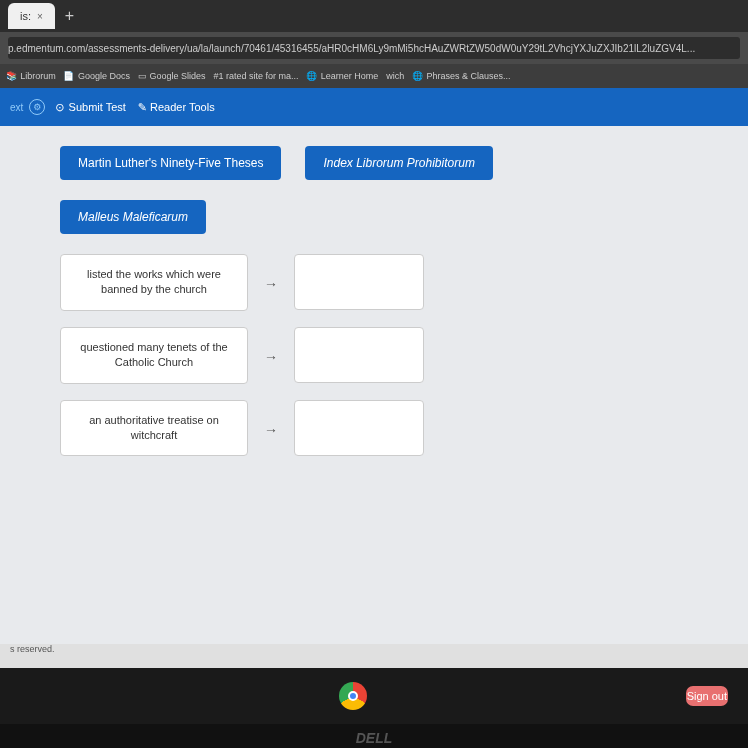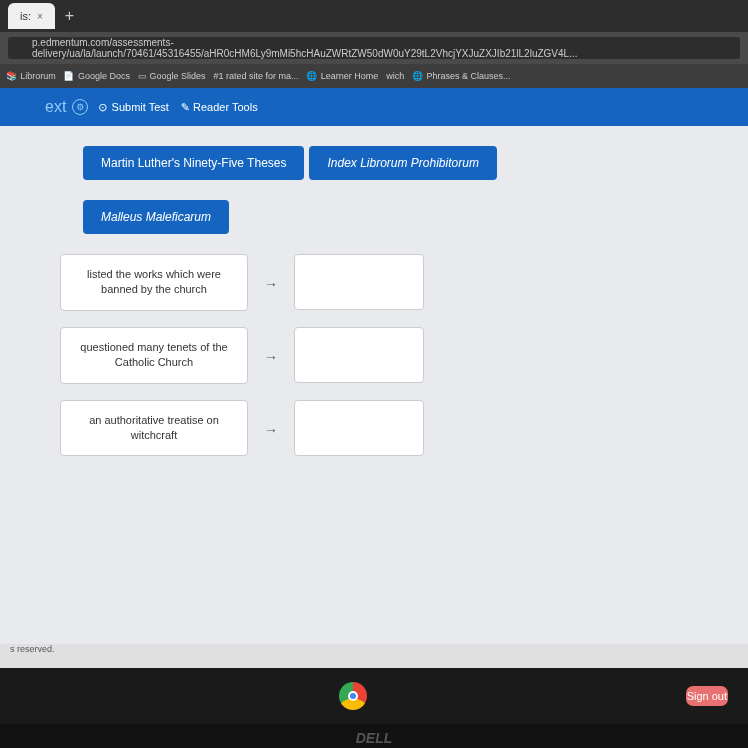--- a/index.html
+++ b/index.html
@@ -58,21 +58,21 @@
       align-items: center;
       padding: 0 8px;
       gap: 6px;
     }
 
     .url-box {
       background: #2d2d2d;
       border-radius: 3px;
       flex: 1;
       height: 22px;
-      padding: 0 24px;
+      padding: 0 0;
       color: #ccc;
       font-size: 10px;
       display: flex;
       align-items: center;
     }
 
     .bookmarks-bar {
       background: #3d3d3d;
       height: 24px;
       display: flex;
@@ -110,23 +110,22 @@
     }
 
     .nav-left {
       display: flex;
       align-items: center;
       gap: 6px;
     }
 
     .nav-back {
       color: #90caf9;
-      font-size: 16px;
-      cursor: pointer;
-      margin-left: 35px;
+      font-size: 10px;
+      cursor: pointer;
     }
 
     .nav-settings-icon {
       width: 16px;
       height: 16px;
       border: 1px solid #90caf9;
       border-radius: 50%;
       display: flex;
       align-items: center;
       justify-content: center;
@@ -175,25 +174,24 @@
     .main-content {
       flex: 1;
       background: #e8eaed;
       padding: 20px 60px;
       overflow: hidden;
     }
 
     
     .drag-items-row {
       display: flex;
-      gap: 5px;
+      gap: 24px;
       margin-bottom: 20px;
       flex-wrap: wrap;
       align-items: flex-start;
-      margin-left: 23px;
     }
 
     .drag-item {
       background: #1565c0;
       color: white;
       border-radius: 4px;
       padding: 10px 18px;
       font-size: 12px;
       text-align: center;
       cursor: pointer;

